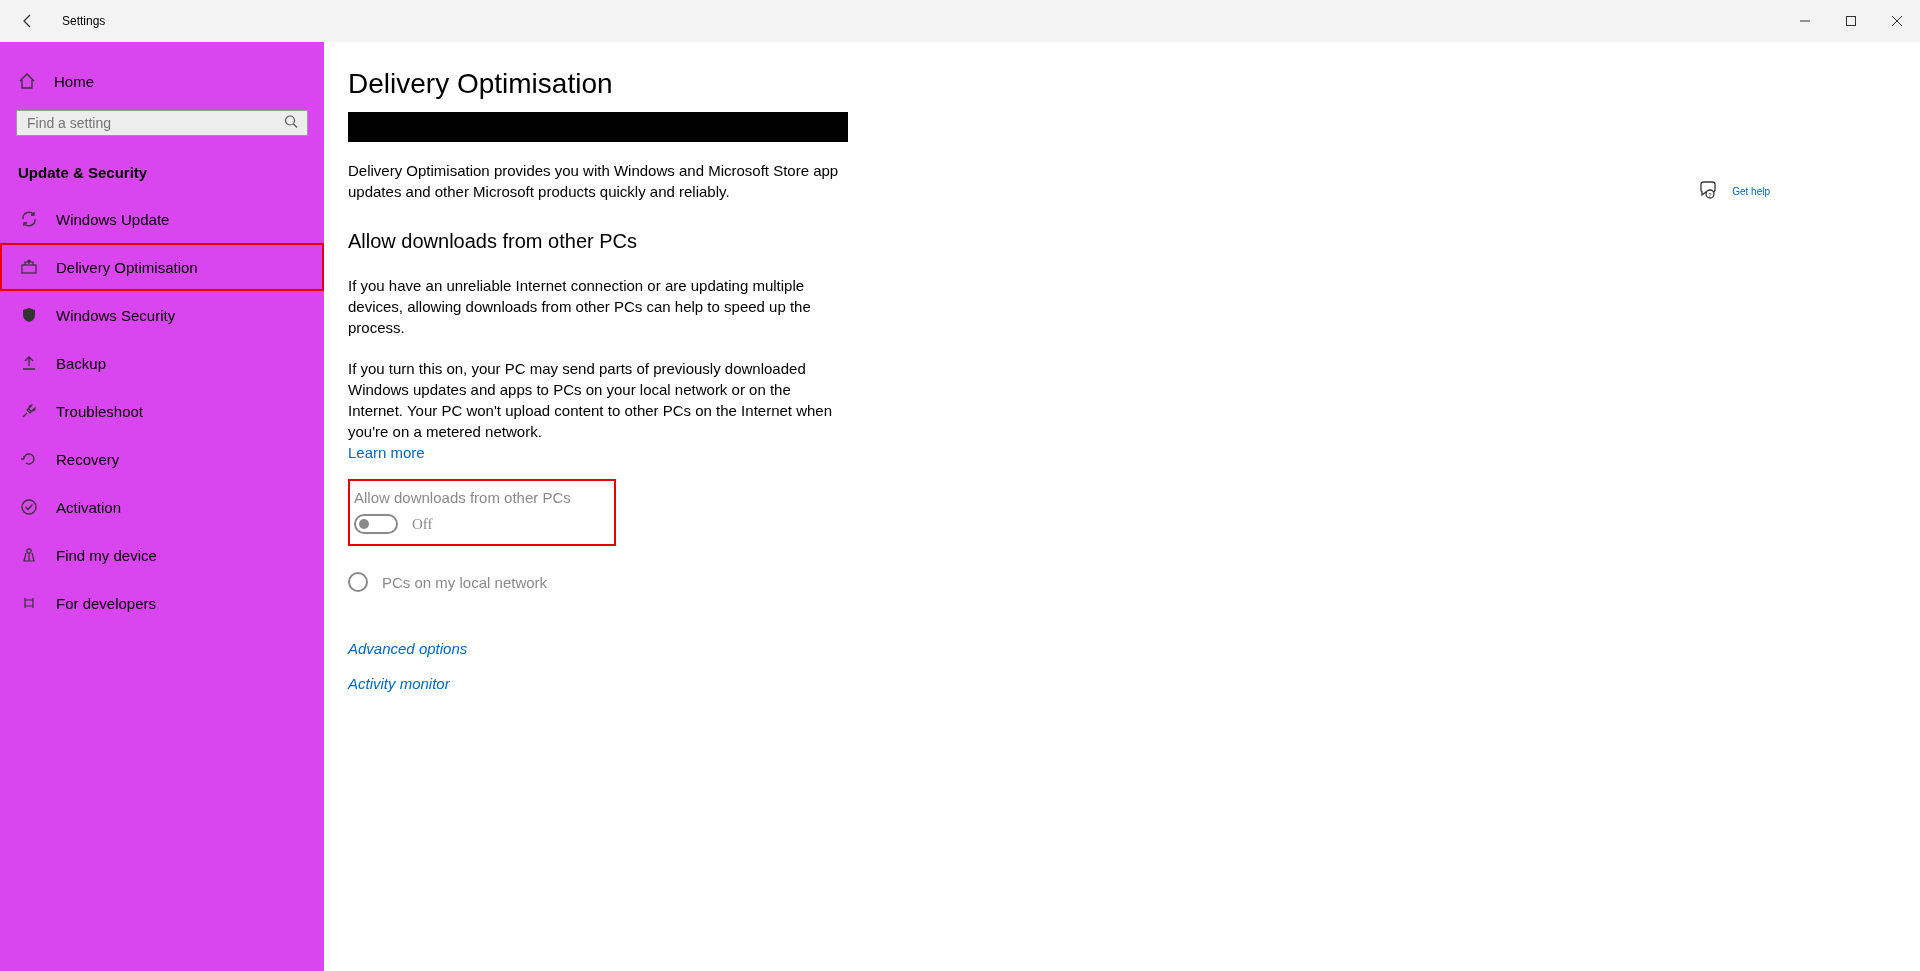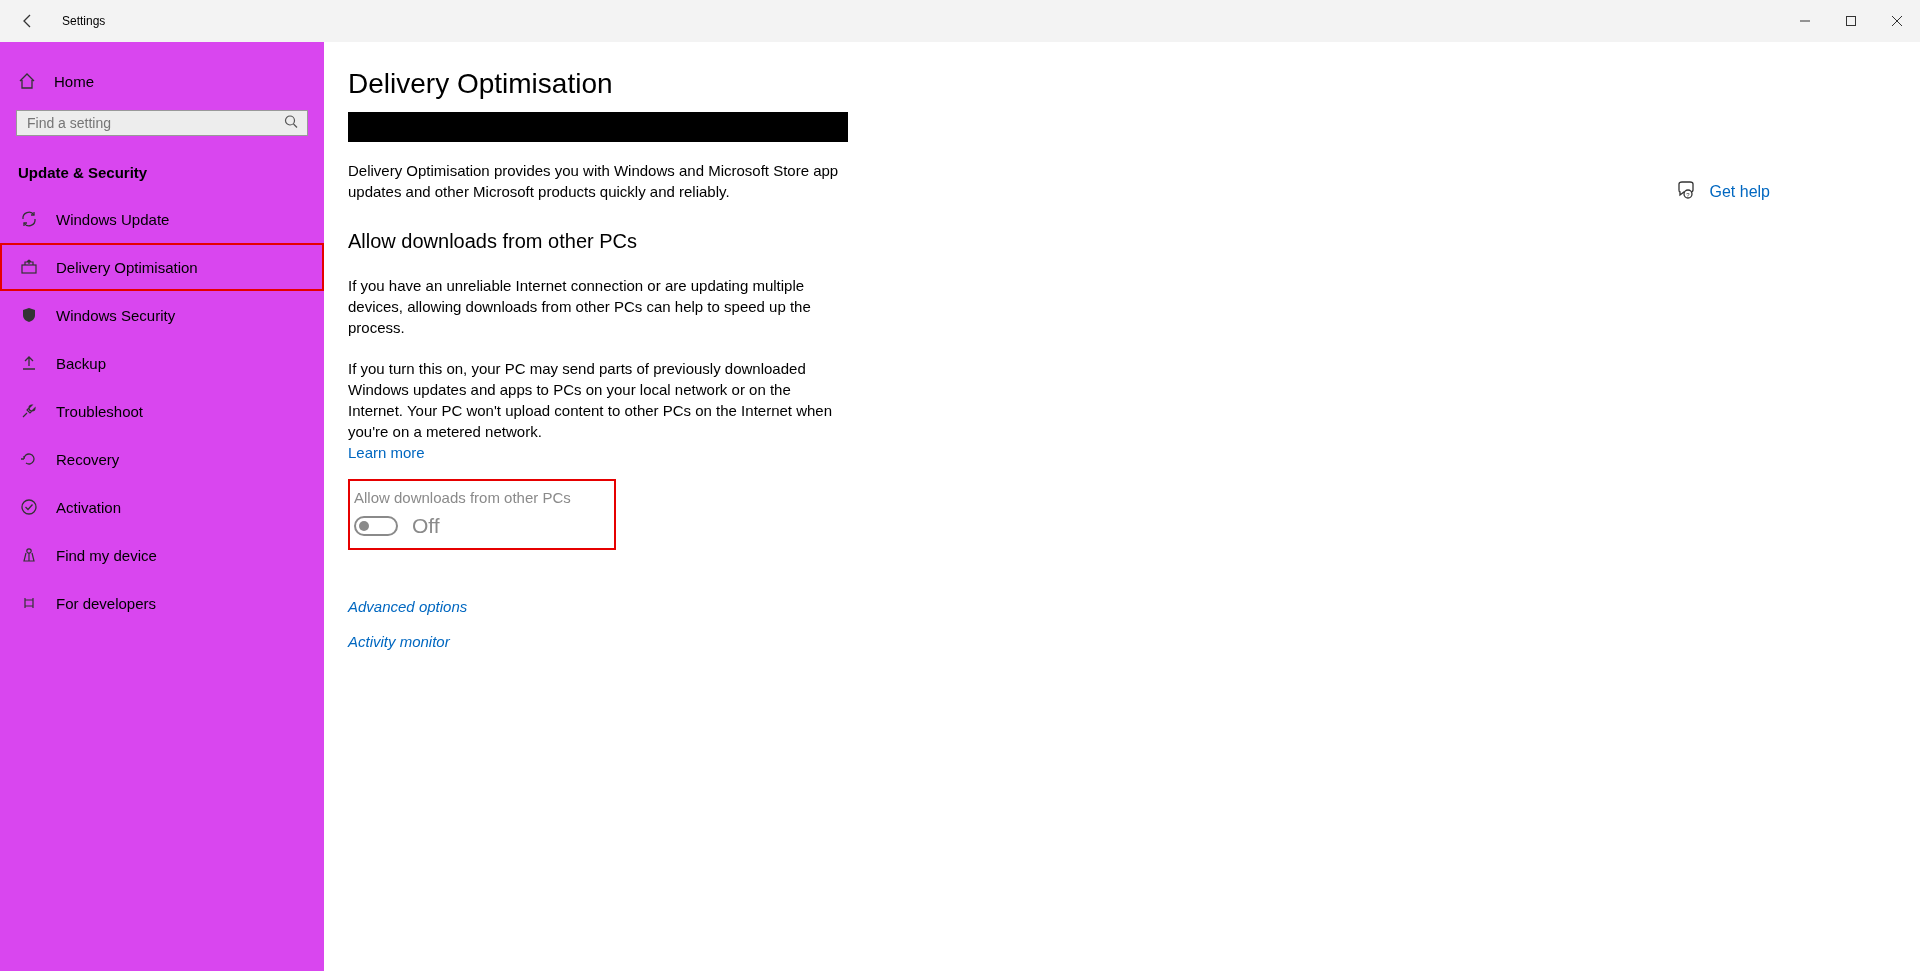--- a/index.html
+++ b/index.html
@@ -129,40 +129,40 @@
   position: relative;
   background: #fff;
   cursor: pointer;
 }
 .toggle .knob {
   width: 10px; height: 10px;
   border-radius: 50%;
   background: #8a8a8a;
   position: absolute; left: 3px; top: 3px;
 }
-.toggle-state { color: #8a8a8a; font-size: 21px; }
+.toggle-state { color: #8a8a8a; font-size: 15px; font-family: Liberation Serif, serif; }
 .radio-row {
   display: flex; align-items: center; gap: 14px;
   margin-top: 26px;
 }
 .radio {
   width: 20px; height: 20px;
   border: 2px solid #8a8a8a;
   border-radius: 50%;
   background: #fff;
 }
 .radio-lbl { color: #8a8a8a; font-size: 15px; }
 
 .help-panel {
   position: absolute;
   top: 138px;
   right: 150px;
   display: flex; align-items: center; gap: 14px;
 }
-.help-link { color: #0067c0; font-size: 16px; cursor: pointer; }
+.help-link { color: #0067c0; font-size: 10px; cursor: pointer; }
 .hr-learn { display: inline; }
 </style>
 </head>
 <body>
 
 <div class="titlebar">
   <div class="titlebar-left">
     <div class="back-btn">
       <svg width="16" height="16" viewBox="0 0 16 16">
           <path d="M10 2 L4 8 L10 14" stroke="#333" stroke-width="1.3" fill="none"></path>
@@ -310,20 +310,24 @@
     <div class="toggle-block">
       <div class="toggle-label">Allow downloads from other PCs</div>
       <div class="toggle-row">
         <div class="toggle">
             <div class="knob"></div>
           </div>
         <div class="toggle-state">Off</div>
       </div>
     </div>
 
+    <div class="radio-row">
+      <div class="radio"></div>
+      <div class="radio-lbl">PCs on my local network</div>
+    </div>
 
     <span class="link link-block" style="margin-top:48px;">Advanced options</span>
     <span class="link link-block">Activity monitor</span>
 
     <div class="help-panel">
       <span>
         <svg width="20" height="20" viewBox="0 0 20 20">
             <path d="M3 4 Q3 2 6 2 H14 Q17 2 17 4 V10 Q17 12 14 12 H8 L4 15 V12 Q3 12 3 10 Z" stroke="#333" stroke-width="1.3" fill="none"></path>
             <circle cx="12" cy="14" r="4" stroke="#333" stroke-width="1.3" fill="#fff"></circle>
             <text x="12" y="17" font-size="6" text-anchor="middle" fill="#333">?</text>

